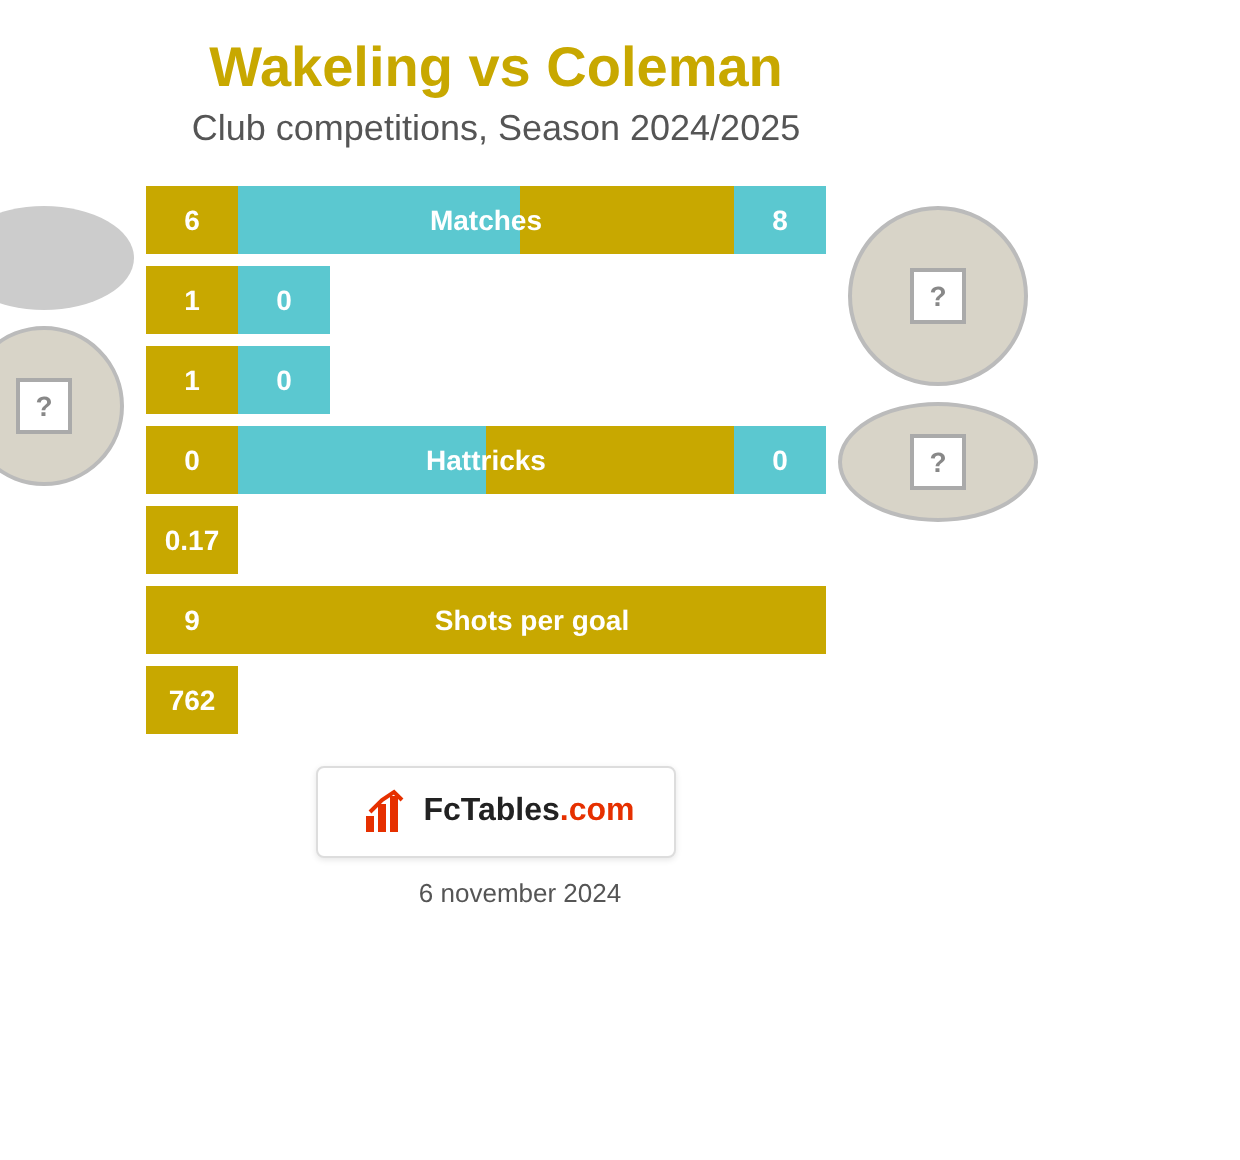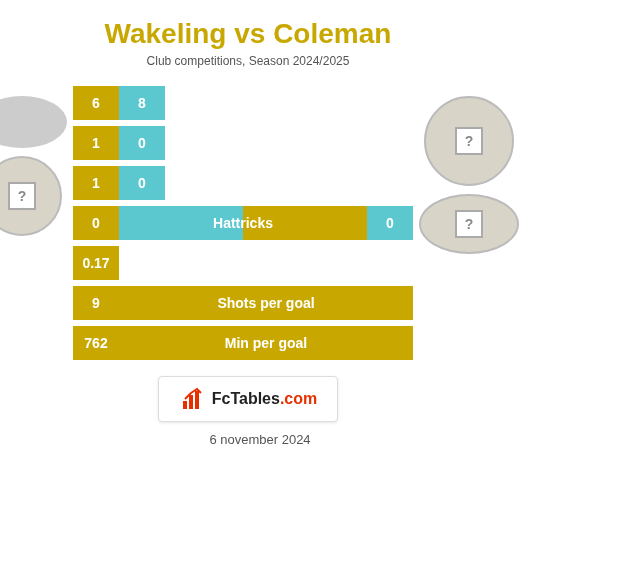--- a/index.html
+++ b/index.html
@@ -22,21 +22,21 @@
 
     .title {
       margin-top: 18px;
       font-size: 28px;
       font-weight: bold;
       color: #c8a800;
       text-align: center;
     }
 
     .subtitle {
-      font-size: 12px;
+      font-size: 18px;
       color: #555;
       margin-top: 4px;
       text-align: center;
     }
 
     .comparison-area {
       display: flex;
       align-items: flex-start;
       justify-content: center;
       margin-top: 18px;
@@ -253,20 +253,24 @@
     <div class="player-left">
       <div class="avatar avatar-top-left"></div>
       <div class="avatar avatar-mid-left">
         <div class="question-mark">?</div>
       </div>
     </div>
 
     <div class="stats-area" id="stats-container">
     <div class="stat-row">
           <div class="stat-left-val">6</div>
+          <div class="stat-bar-container">
+            <div class="stat-bar-fill" style="width: 57%;"></div>
+            <div class="stat-label">Matches</div>
+          </div>
           <div class="stat-right-val">8</div>
         </div>
         <div class="stat-row">
           <div class="stat-left-val">1</div>
           <div class="stat-right-val">0</div>
         </div>
         <div class="stat-row">
           <div class="stat-left-val">1</div>
           <div class="stat-right-val">0</div>
         </div>
@@ -282,23 +286,20 @@
           <div class="stat-left-val">0.17</div>
         </div>
         <div class="stat-row">
           <div class="stat-left-val">9</div>
           <div class="stat-bar-container">
             <div class="stat-label">Shots per goal</div>
           </div>
         </div>
         <div class="stat-row">
           <div class="stat-left-val">762</div>
-          <div class="stat-bar-container">
-            <div class="stat-label">Min per goal</div>
-          </div>
         </div>
       </div>
 
     <div class="player-right">
       <div class="avatar avatar-top-right">
         <div class="question-mark">?</div>
       </div>
       <div class="avatar avatar-bot-right">
         <div class="question-mark">?</div>
       </div>

